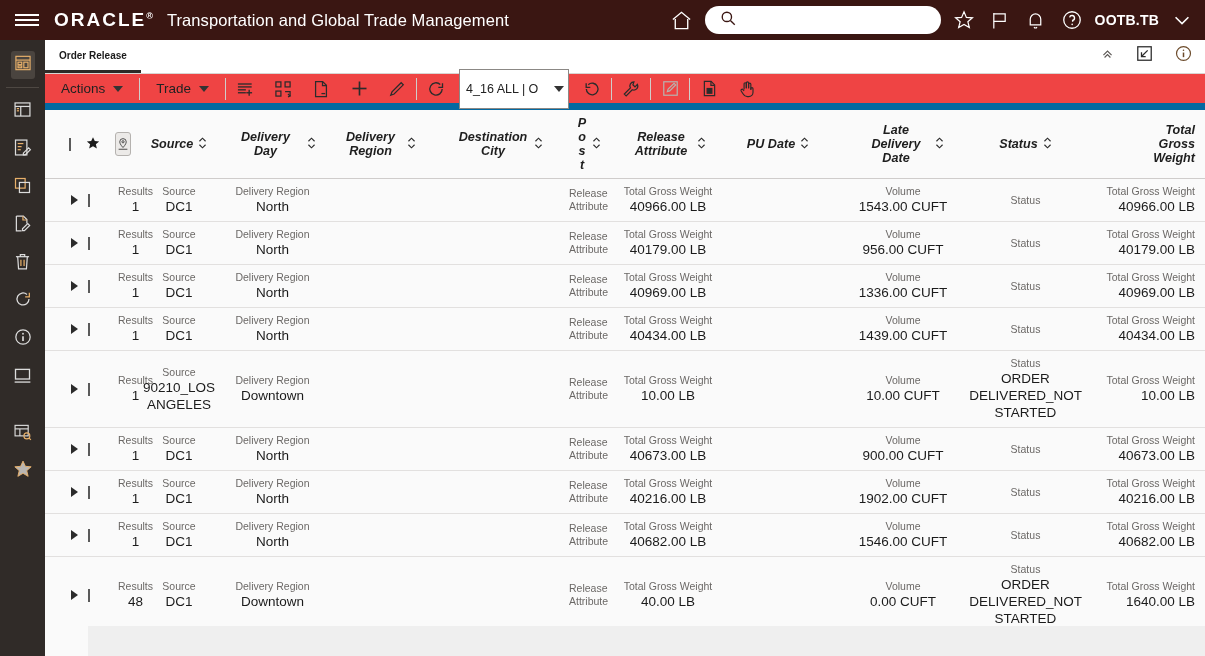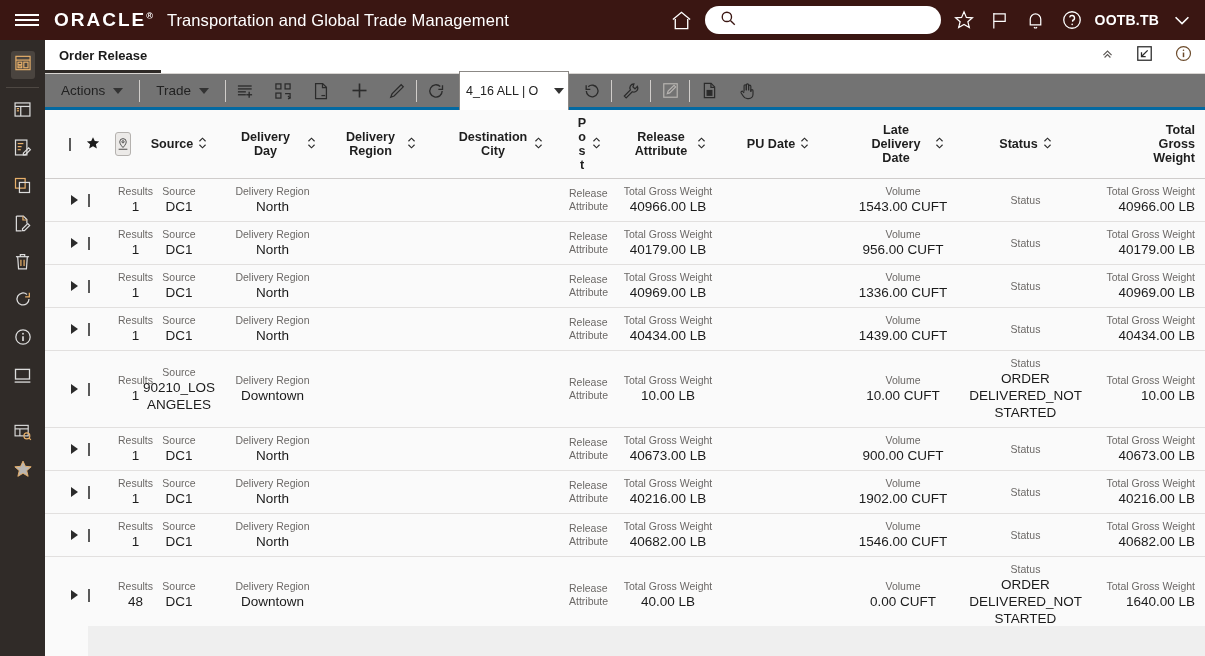--- a/index.html
+++ b/index.html
@@ -49,28 +49,28 @@
   .side-ico.active .boxicon { background:#4a443f; border-radius:3px; }
   .boxicon { padding:2px; }
   .side-sep { width:33px; height:1px; background:#4e4843; margin:3px 0 4px 0; }
   .side-gap { height:18px; }
 
   
   .tabbar {
     position:absolute; top:40px; left:45px; width:1160px; height:34px;
     background:#fff; border-bottom:1px solid #d8d5d2; display:flex; align-items:flex-end;
   }
-  .tab { height:33px; display:flex; align-items:center; padding:8px 14px; font-size:13px; color:#4a4a4a; cursor:pointer; }
+  .tab { height:33px; display:flex; align-items:center; padding:8px 14px; font-size:10px; color:#4a4a4a; cursor:pointer; }
   .tab.active { color:#1a1a1a; font-weight:bold; border-bottom:3px solid #2e2a27; }
   .tabbar-right { margin-left:auto; display:flex; align-items:center; gap:20px; padding:0 12px 6px 0; }
 
   
   .toolbar {
     position:absolute; top:74px; left:45px; width:1160px; height:36px;
-    background:#737373; border-bottom:3px solid #0369a1; display:flex; align-items:center;
+    background:#ef4444; border-bottom:7px solid #0369a1; display:flex; align-items:center;
   }
   .tb-menu { display:flex; align-items:center; gap:8px; padding:0 16px; height:24px; font-size:13.5px; color:#222; cursor:pointer; }
   .tb-div { width:1px; height:22px; background:#d0cdca; }
   .tb-ico { width:38px; height:30px; display:flex; align-items:center; justify-content:center; cursor:pointer; }
   .caret-dn { width:0;height:0;border-left:5px solid transparent;border-right:5px solid transparent;border-top:6px solid #333; }
   .select-box {
     height:40px; min-width:110px; max-width:110px; border:1px solid #8b8885; background:#fff;
     display:flex; align-items:center; justify-content:space-between; padding:0 4px 0 6px;
     font-size:12.5px; color:#222; margin:0 4px; cursor:pointer; overflow:hidden; white-space:nowrap;
   }
@@ -80,21 +80,21 @@
   .tablewrap {
     position:absolute; top:110px; left:45px; width:1160px; height:546px;
     background:#fafafa; overflow:hidden;
   }
   table.grid { width:1160px; border-collapse:collapse; table-layout:fixed; }
   table.grid thead th {
     background:#fafafa; border-bottom:1px solid #cfcccb;
     font-size:12.6px; font-weight:bold; color:#1e1e1e; padding:6px 4px;
     vertical-align:middle; height:52px;
   }
-  .th-inner { display:flex; align-items:center; justify-content:center; gap:5px; }
+  .th-inner { display:flex; align-items:center; justify-content:center; gap:5px;font-style:italic; }
   .th-inner.right { justify-content:flex-end; }
   .th-label { line-height:14px; }
   .sortico { flex:0 0 auto; width:9px; }
   table.grid tbody td {
     border-bottom:1px solid #e2e0df; padding:6px 4px; vertical-align:middle;
     background:#fafafa;
   }
   .cell { display:flex; flex-direction:column; align-items:center; line-height:15px; }
   .cell.right { align-items:flex-end; }
   .clabel { font-size:10.5px; color:#6b6866; line-height:13px; }

